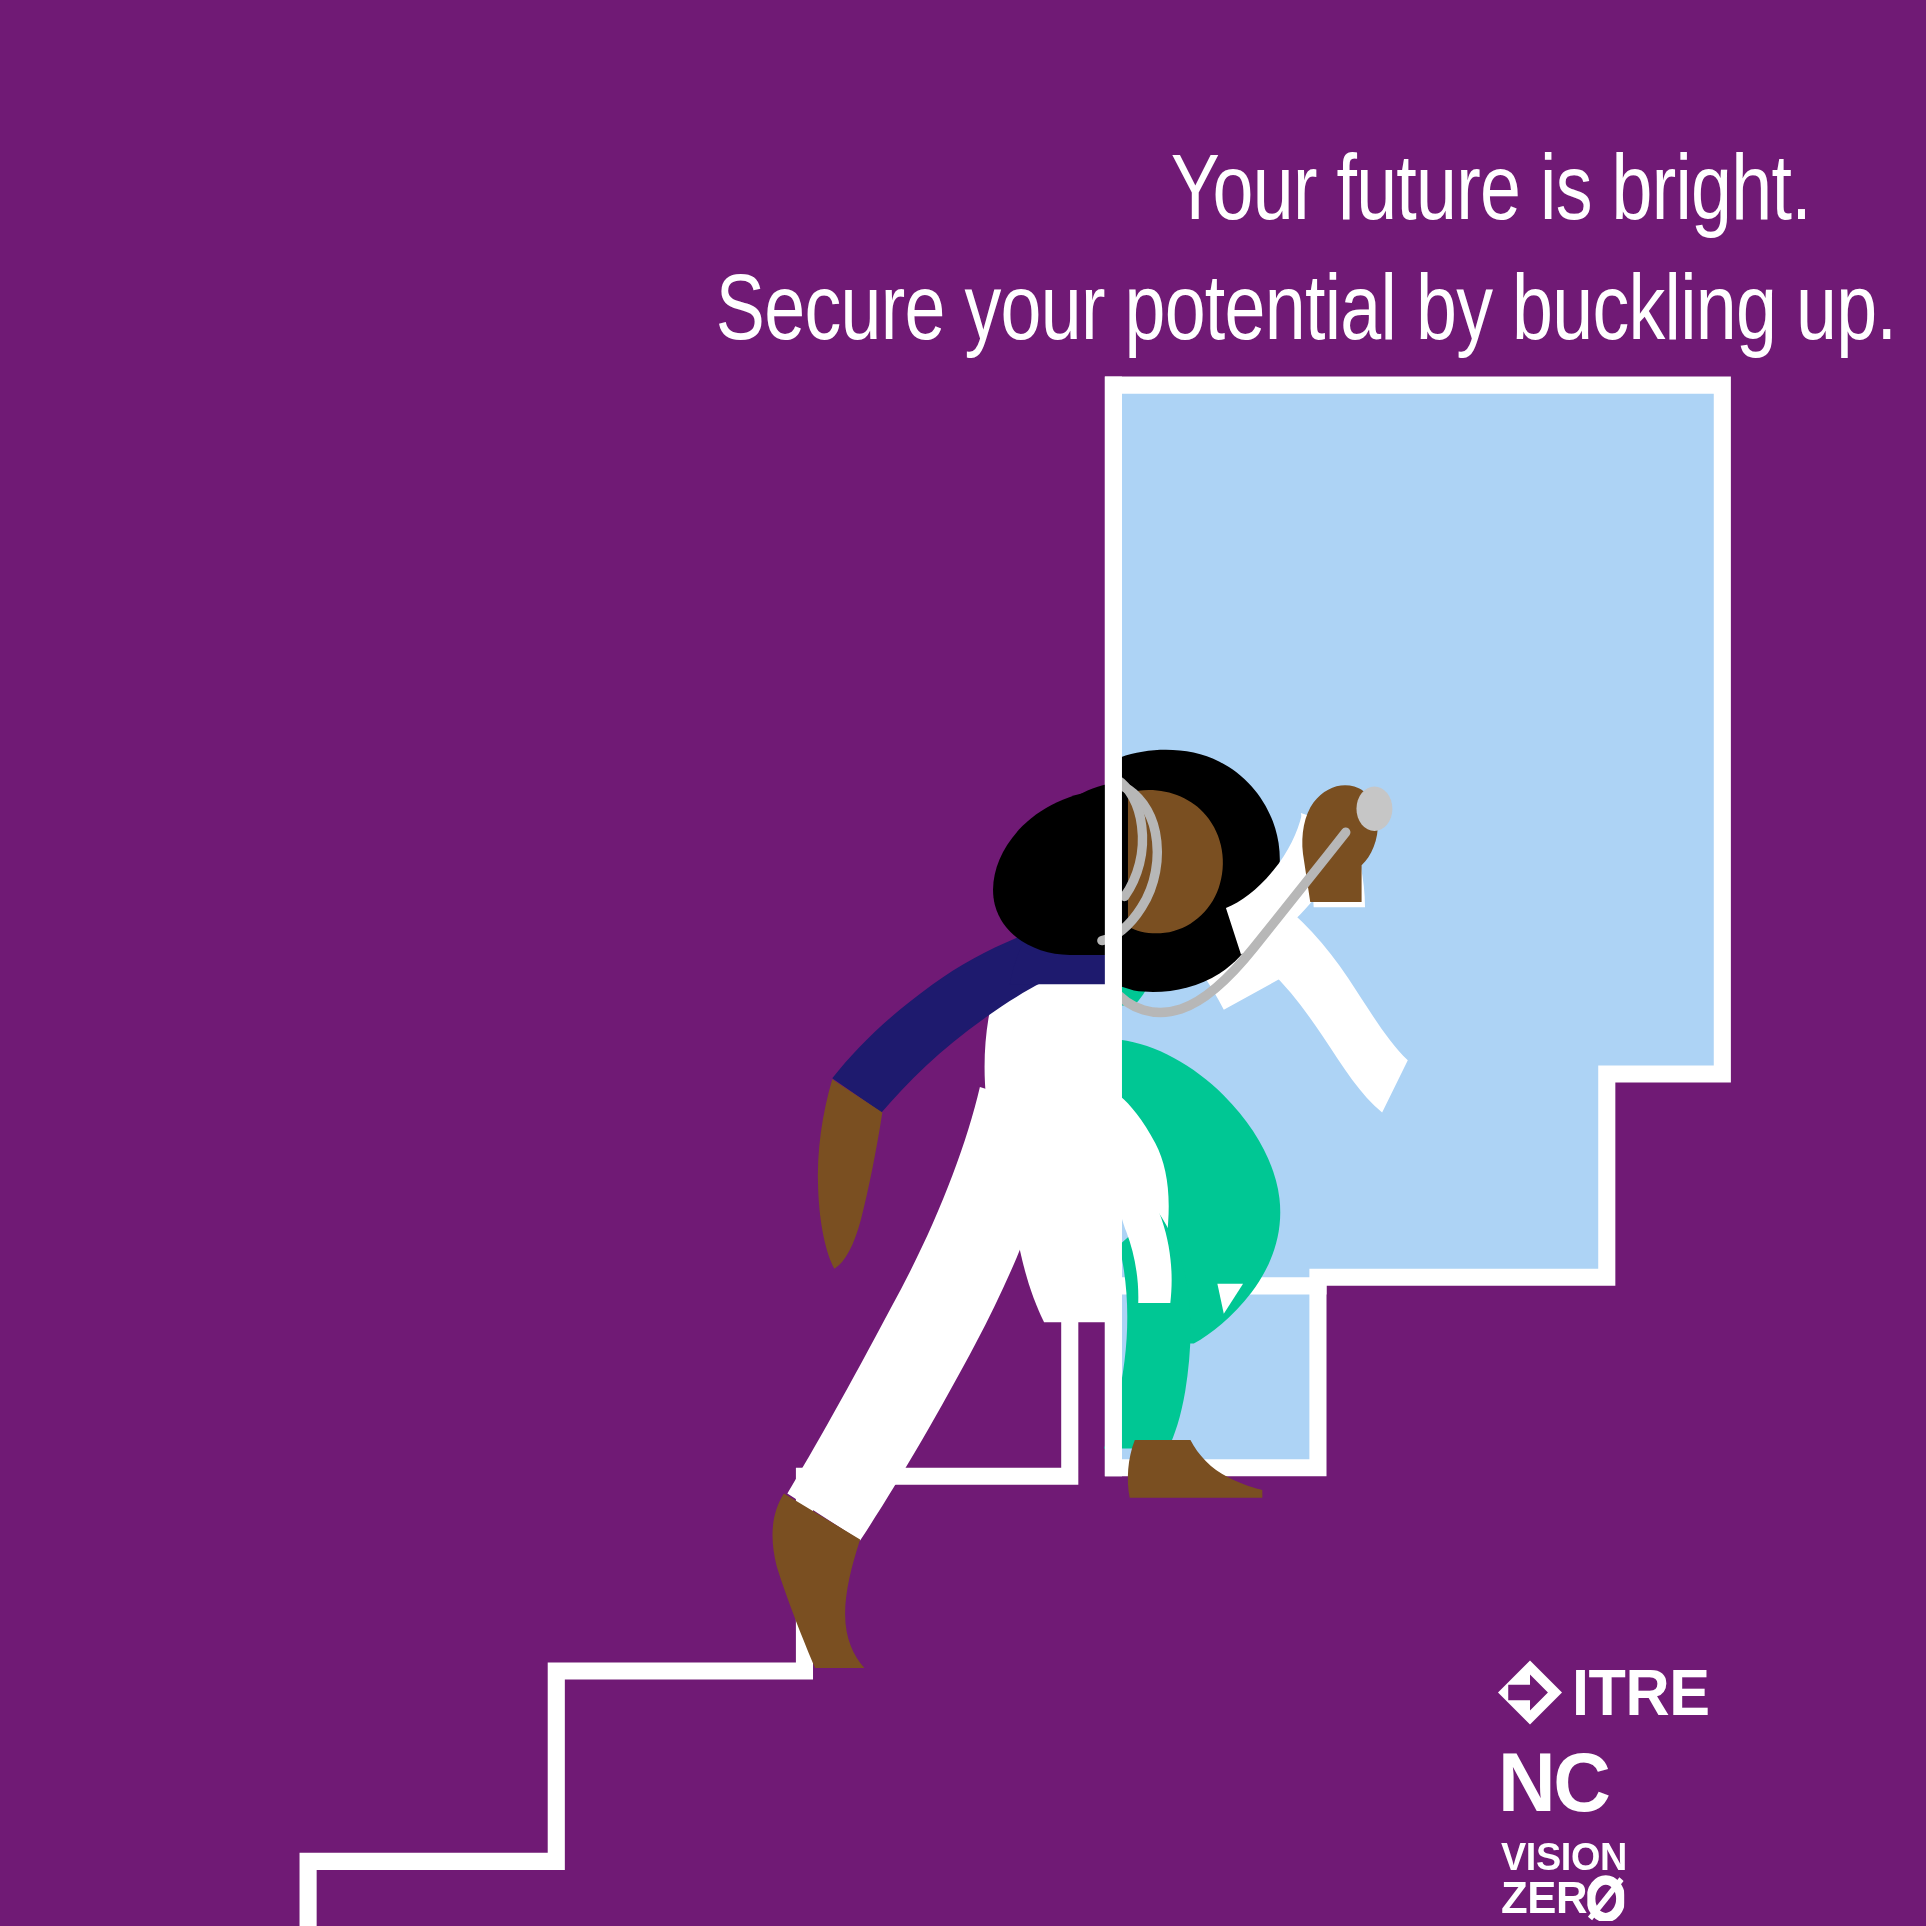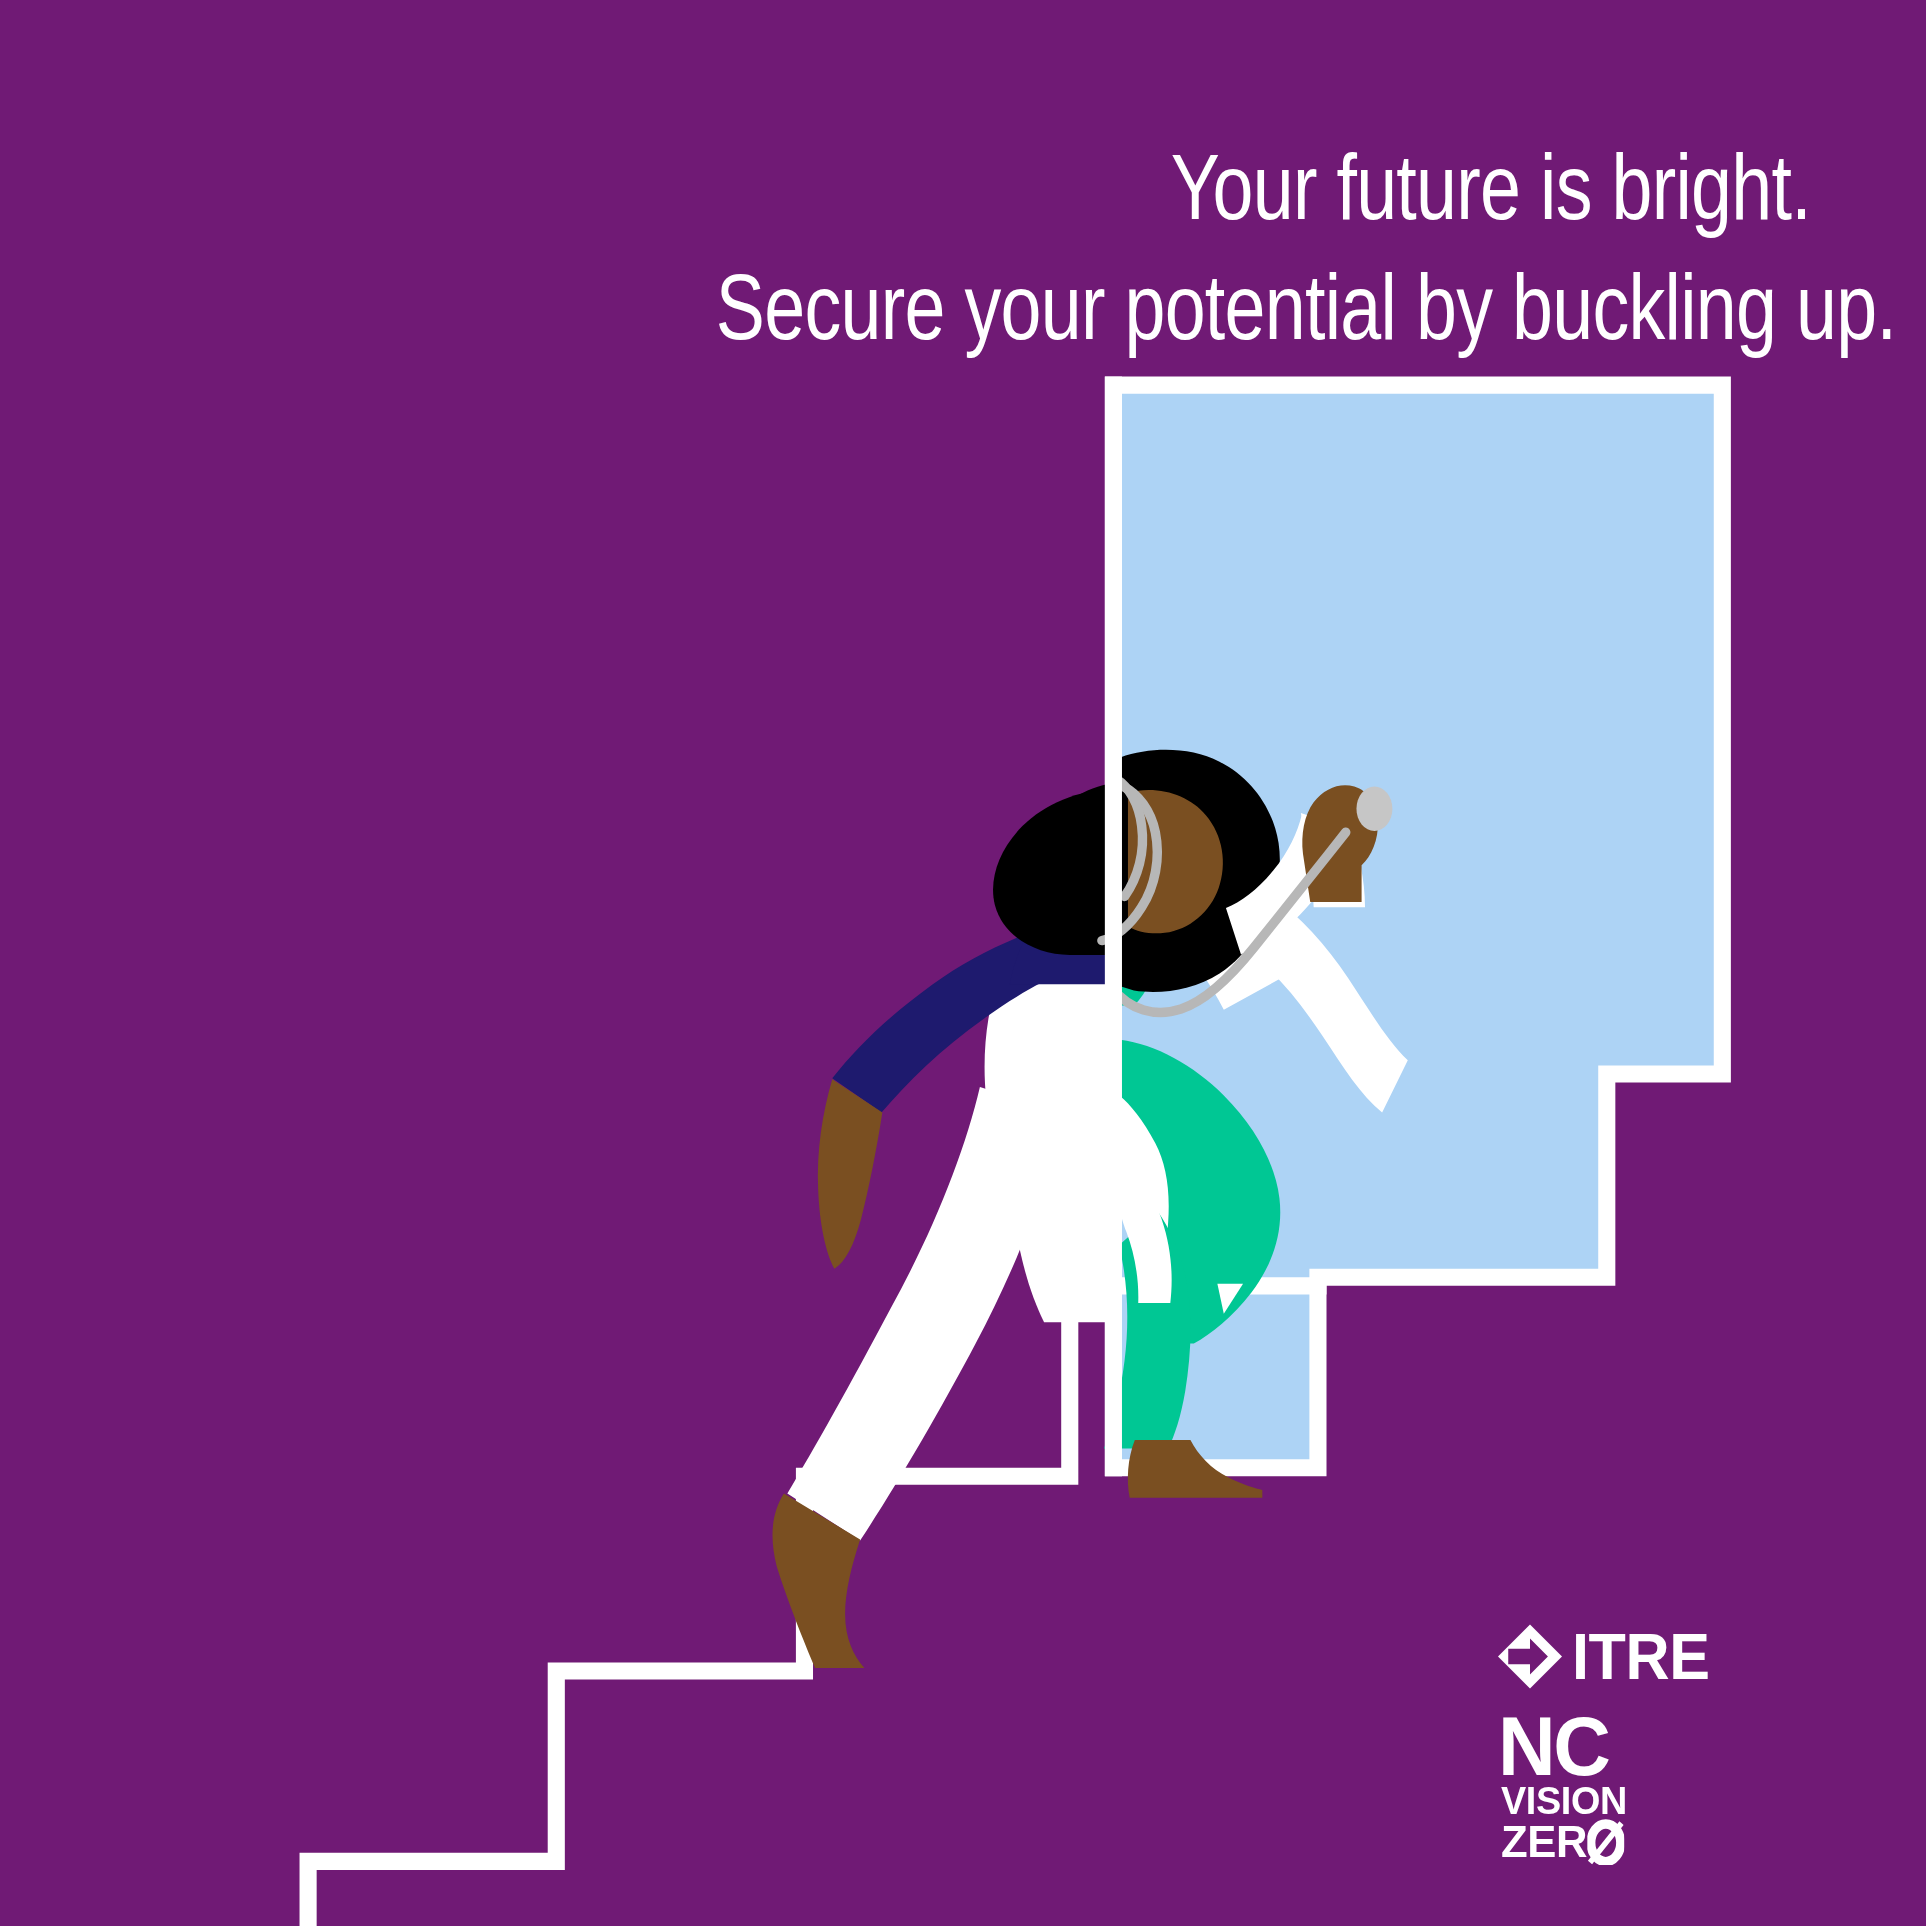--- a/index.html
+++ b/index.html
@@ -46,20 +46,21 @@
     position: absolute;
     left: 1498px;
     top: 1622px;
     width: 274px;
     height: 167px;
   }
   .itre-row {
     display: flex;
     align-items: center;
     height: 68px;
+    margin-top: 36px;
   }
   .itre-mark { width: 64px; height: 65px; flex: 0 0 auto; }
   .itre-word {
     color: #FFFFFF;
     font-family: "Liberation Sans", sans-serif;
     font-size: 65px;
     font-weight: bold;
     letter-spacing: -0.4px;
     line-height: 1;
     margin-left: 10.3px;
@@ -78,21 +79,21 @@
     font-family: "Liberation Sans", sans-serif;
     font-size: 84px;
     font-weight: bold;
     line-height: 0.92;
     letter-spacing: -2.6px;
     transform: scaleX(0.95);
     transform-origin: 0 0;
   }
   .vz-stack {
     margin-left: 2.6px;
-    margin-top: 0;
+    margin-top: 20px;
     display: flex;
     flex-direction: column;
     line-height: 0.84;
   }
   .vz-vision {
     color: #FFFFFF;
     font-family: "Liberation Sans", sans-serif;
     font-size: 39px;
     font-weight: bold;
     letter-spacing: -0.4px;

